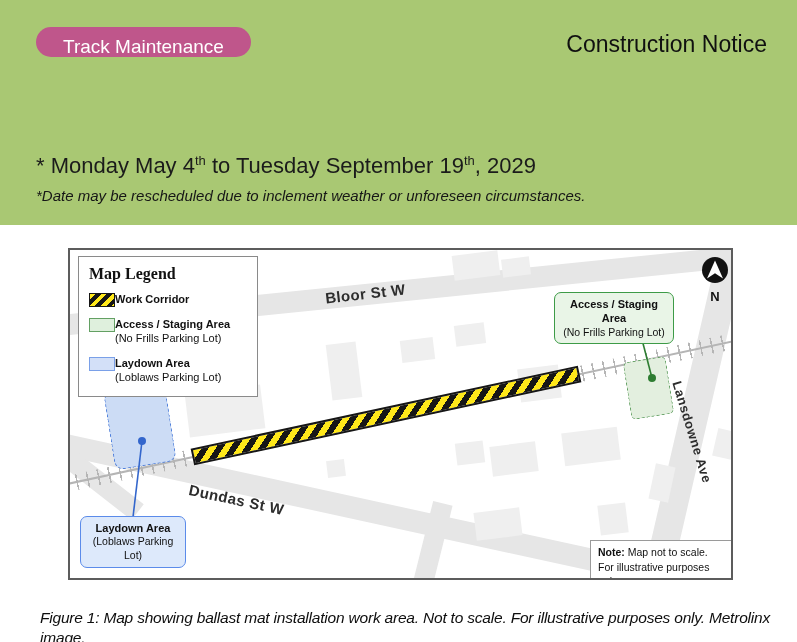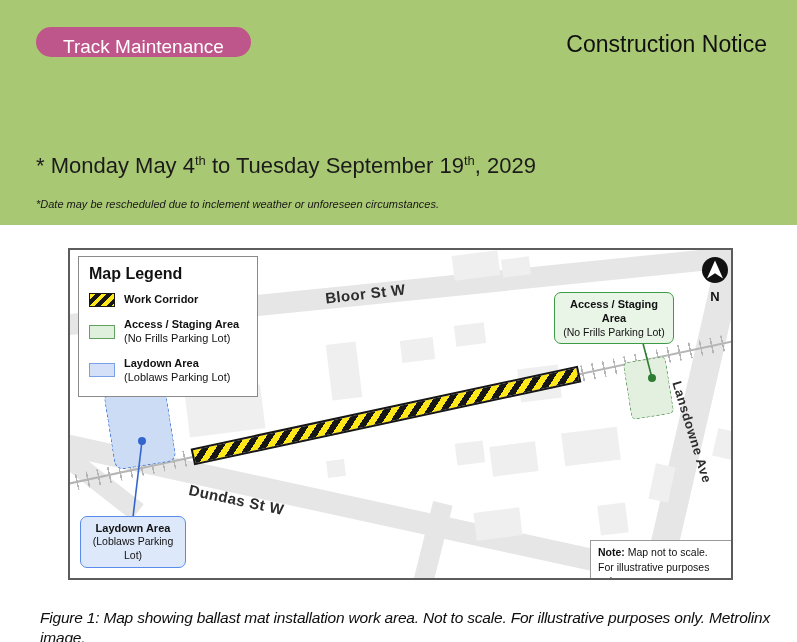--- a/index.html
+++ b/index.html
@@ -12,21 +12,21 @@
         font-family:"Liberation Sans",sans-serif;color:#111;}
   
   .header{position:absolute;left:0;top:0;width:797px;height:225px;background:var(--header-green);}
   .badge{position:absolute;left:36px;top:27px;height:30px;line-height:39px;padding:0 27px;
          border-radius:20px;background:var(--badge-pink);color:#fff;font-size:19px;}
   .notice-type{position:absolute;right:30px;top:31px;font-size:23px;color:#101010;}
   .title{position:absolute;left:36px;top:66px;font-size:31px;font-weight:bold;line-height:1.24;
          letter-spacing:-0.5px;color:#0e0e0e;}
   .date-line{position:absolute;left:36px;top:153px;font-size:22px;color:#1b1b1b;}
   .date-line sup{font-size:13px;vertical-align:super;}
-  .disclaimer{position:absolute;left:36px;top:198px;font-size:11px;font-style:italic;color:#161616;}
+  .disclaimer{position:absolute;left:36px;top:187px;font-size:15px;font-style:italic;color:#161616;}
   
   .map{position:absolute;left:68px;top:248px;width:665px;height:332px;background:#fff;
        border:2px solid #5c5c5c;box-sizing:border-box;overflow:hidden;}
   .road{position:absolute;background:var(--road-grey);z-index:1;}
   .bld{position:absolute;background:#efefef;transform:rotate(-7deg);z-index:1;}
   .railway{position:absolute;left:-12px;top:154px;width:690px;height:16px;transform:rotate(-12.1deg);
            background:repeating-linear-gradient(90deg,#b5b5b5 0 1.5px,transparent 1.5px 11px);z-index:2;}
   .railway::after{content:"";position:absolute;left:0;right:0;top:7px;height:1.6px;background:#b5b5b5;}
   .corridor{position:absolute;left:118px;top:157px;width:392px;height:13px;border:2px solid #161616;
             transform:rotate(-12.1deg);z-index:3;
@@ -35,22 +35,22 @@
             background:#e3efdf;border-radius:5px;transform:rotate(-9deg);z-index:3;}
   .laydown-area{position:absolute;left:39px;top:137px;width:60px;height:77px;border:1.6px dashed #4f7fdb;
             background:#ccdcf5;border-radius:9px;transform:rotate(-9deg);z-index:3;}
   .leaders{position:absolute;left:0;top:0;z-index:4;}
   .street-label{position:absolute;font-weight:bold;color:#2d2d2d;z-index:2;white-space:nowrap;}
   .lbl-bloor{left:255px;top:35px;font-size:15px;transform:rotate(-6.5deg);letter-spacing:.4px;}
   .lbl-dundas{left:118px;top:241px;font-size:15px;transform:rotate(12deg);letter-spacing:.4px;}
   .lbl-lansdowne{left:574px;top:168px;width:92px;font-size:13px;transform:rotate(73deg);letter-spacing:.6px;}
   .legend{position:absolute;left:8px;top:6px;width:158px;background:#fff;border:1.5px solid #8a8a8a;
           padding:8px 10px 2px;z-index:5;}
-  .legend-title{font-size:16px;font-weight:bold;margin:0 0 9px;}
-  .legend-row{display:flex;gap:9px;margin-bottom:10px;align-items:center;}
+  .legend-title{font-size:16px;font-weight:bold;margin:0 0 9px;font-family:Liberation Serif, serif;}
+  .legend-row{display:flex;margin-bottom:10px;align-items:flex-start;}
   .swatch{width:26px;height:14px;flex:0 0 auto;margin-top:1px;box-sizing:border-box;}
   .swatch.hatch{border:1.5px solid #161616;
           background:repeating-linear-gradient(135deg,var(--corridor-yellow) 0 4px,#161616 4px 8px);}
   .swatch.green{border:1.5px solid #63a063;background:#dff0dd;}
   .swatch.blue{border:1.5px solid #7aa0e8;background:#d3e0f8;}
   .legend-label{font-size:11px;line-height:1.3;}
   .legend-label .main{font-weight:bold;}
   .callout{position:absolute;border-radius:7px;text-align:center;padding:4px 5px;z-index:5;box-sizing:border-box;}
   .callout .l1{font-size:11px;font-weight:bold;line-height:1.3;}
   .callout .l2{font-size:10.5px;line-height:1.3;}

